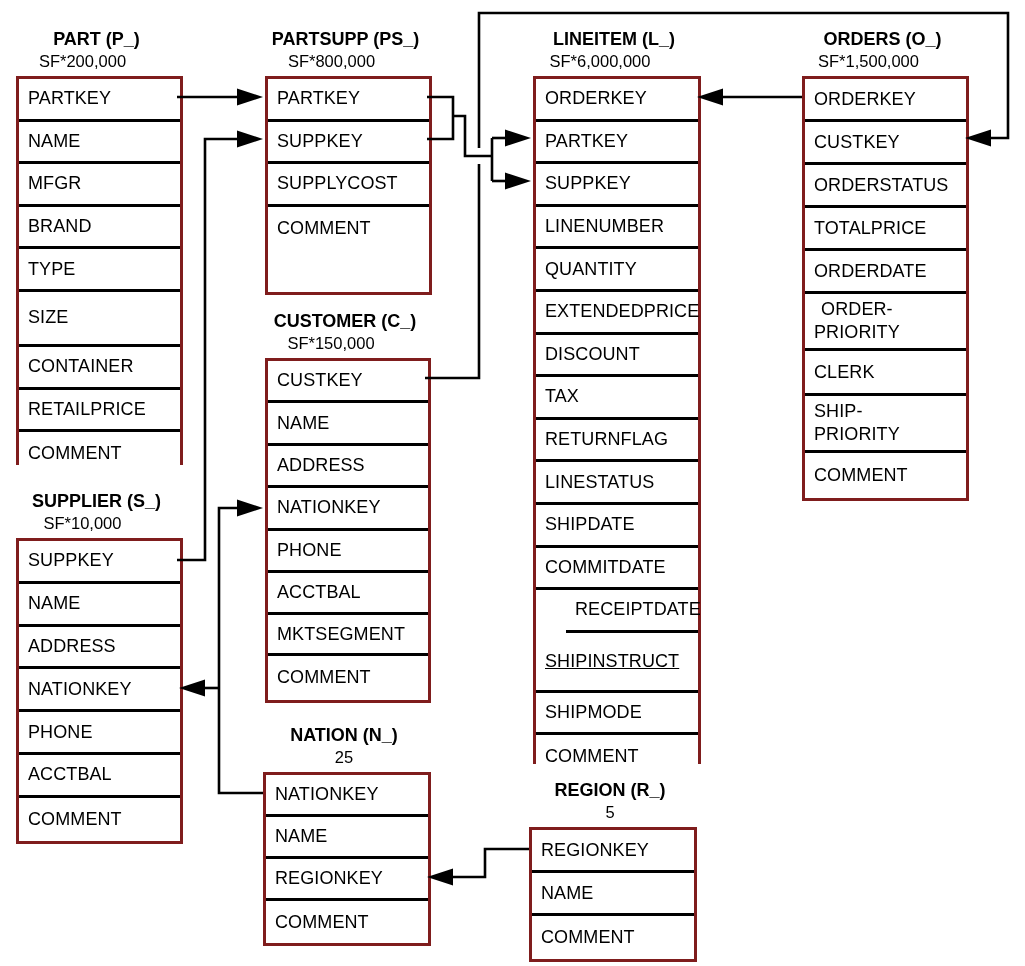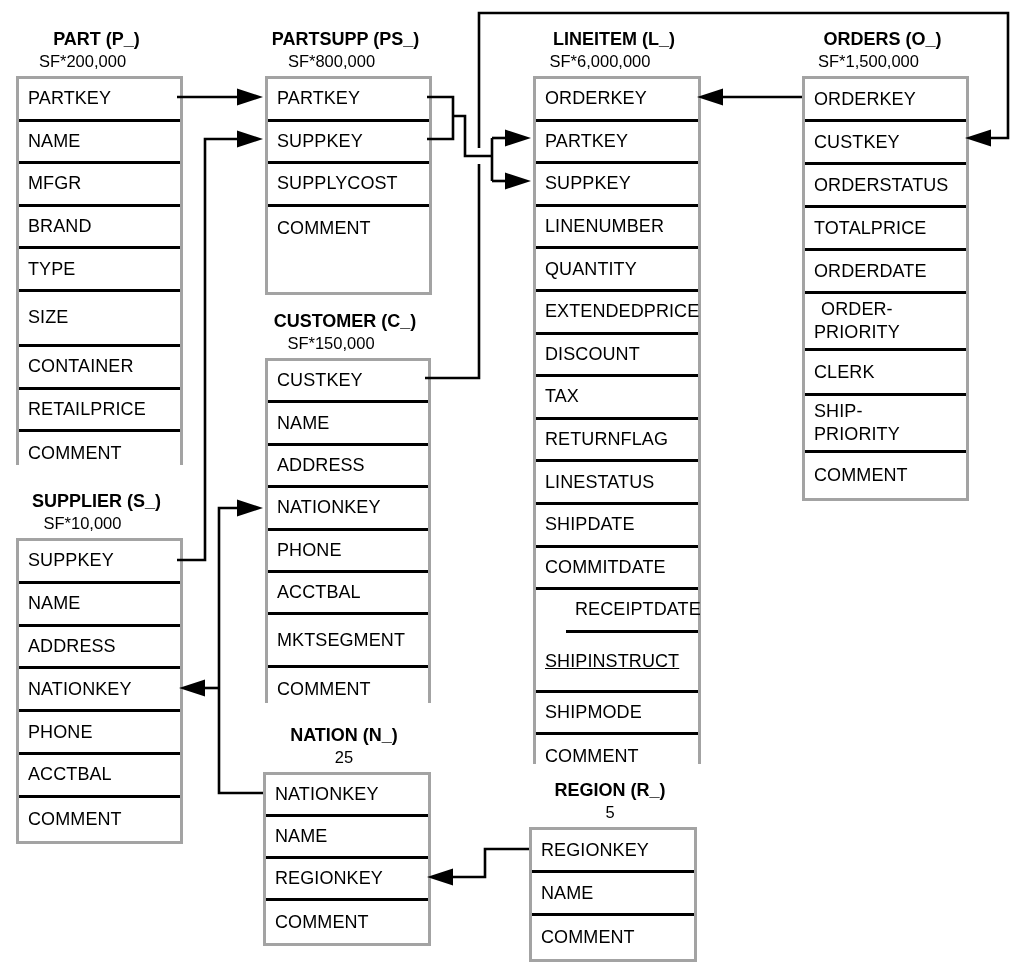--- a/index.html
+++ b/index.html
@@ -16,21 +16,21 @@
     font-size:18px;font-weight:700;color:#000;
     text-align:center;white-space:nowrap;line-height:21px;
   }
   .card{
     position:absolute;
     font-size:16.5px;font-weight:400;color:#000;
     text-align:center;white-space:nowrap;line-height:20px;
   }
   .box{
     position:absolute;
-    border:3px solid #a3a3a3;
+    border:3px solid #7f1d1d;
     background:#fff;
     box-sizing:content-box;
   }
   .row{
     box-sizing:border-box;
     display:flex;align-items:center;
     padding-left:9px;
     border-bottom:3px solid #000;
     background:#fff;
   }
@@ -209,21 +209,21 @@
         </div>
         <div class="row" style="height: 42.4px;">
           <span>NATIONKEY</span>
         </div>
         <div class="row" style="height: 42.4px;">
           <span>PHONE</span>
         </div>
         <div class="row" style="height: 42.4px;">
           <span>ACCTBAL</span>
         </div>
-        <div class="row" style="height: 53px;">
+        <div class="row" style="height: 41px;">
           <span>MKTSEGMENT</span>
         </div>
         <div class="row" style="height: 42.4px;">
           <span>COMMENT</span>
         </div>
       </div>
   </section>
 
   <section class="tbl" id="t-supplier">
     <div class="ttl" style="left: -24px; top: 491px; width: 241px;">SUPPLIER (S_)</div>

